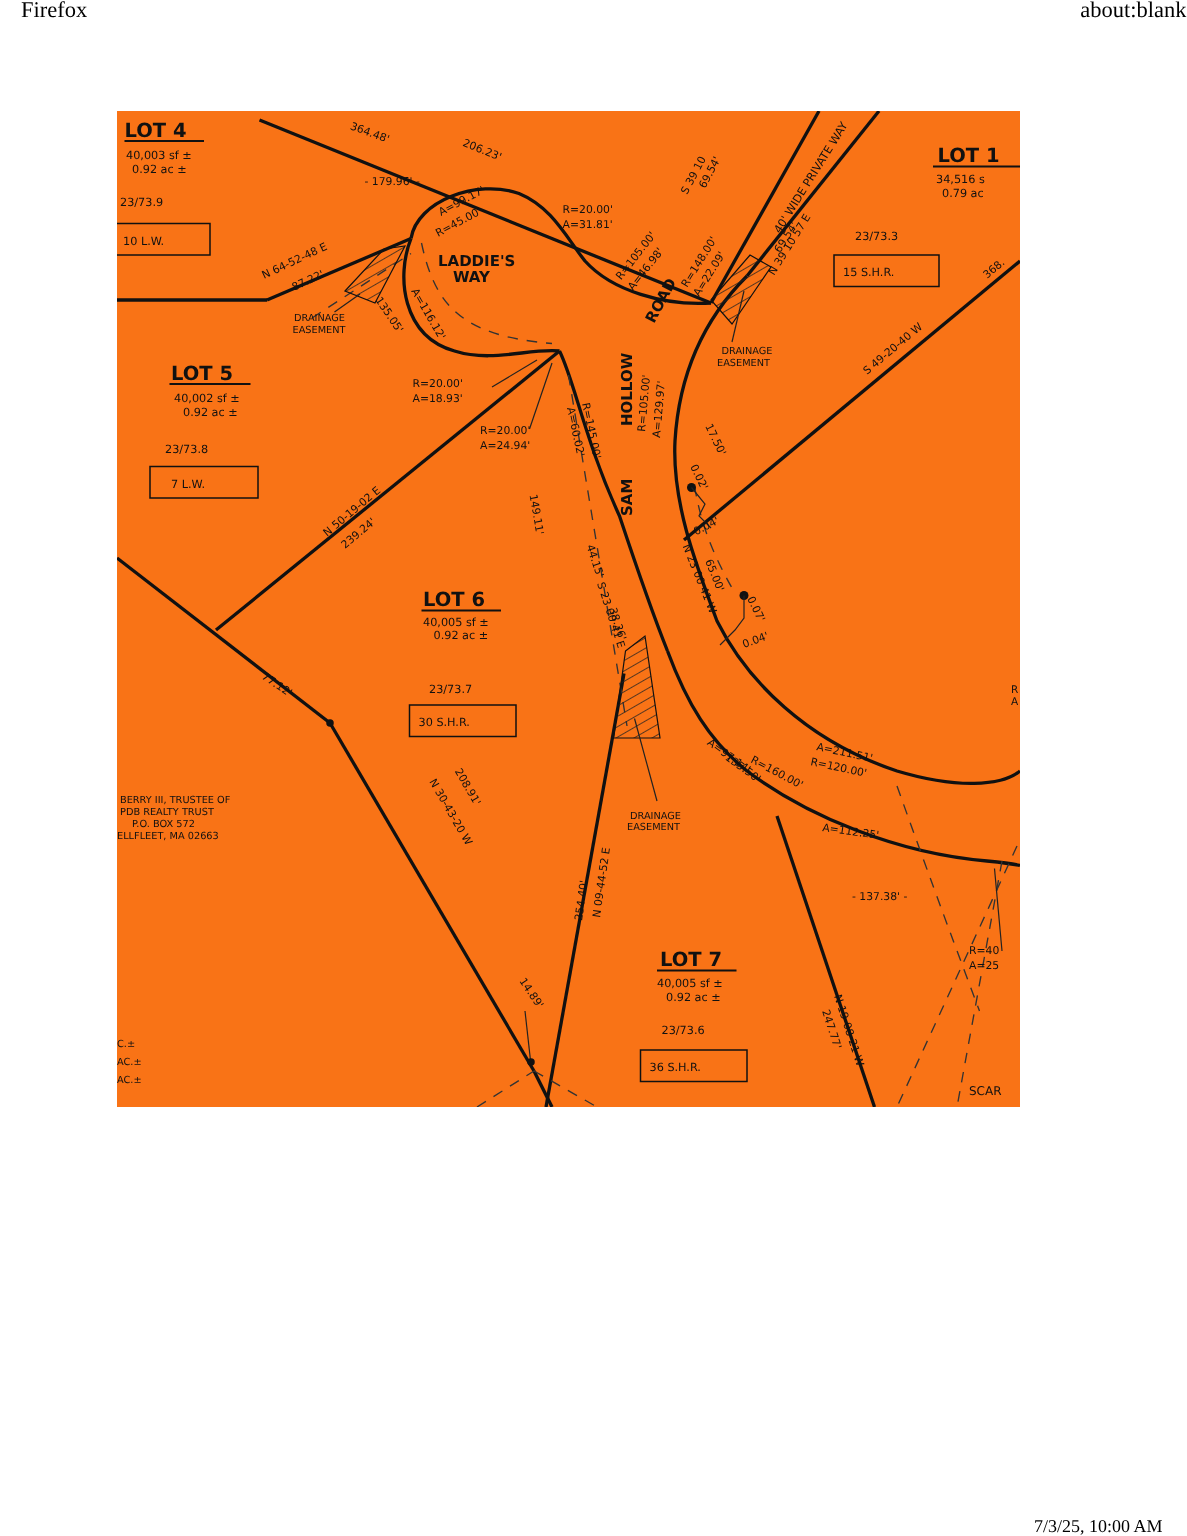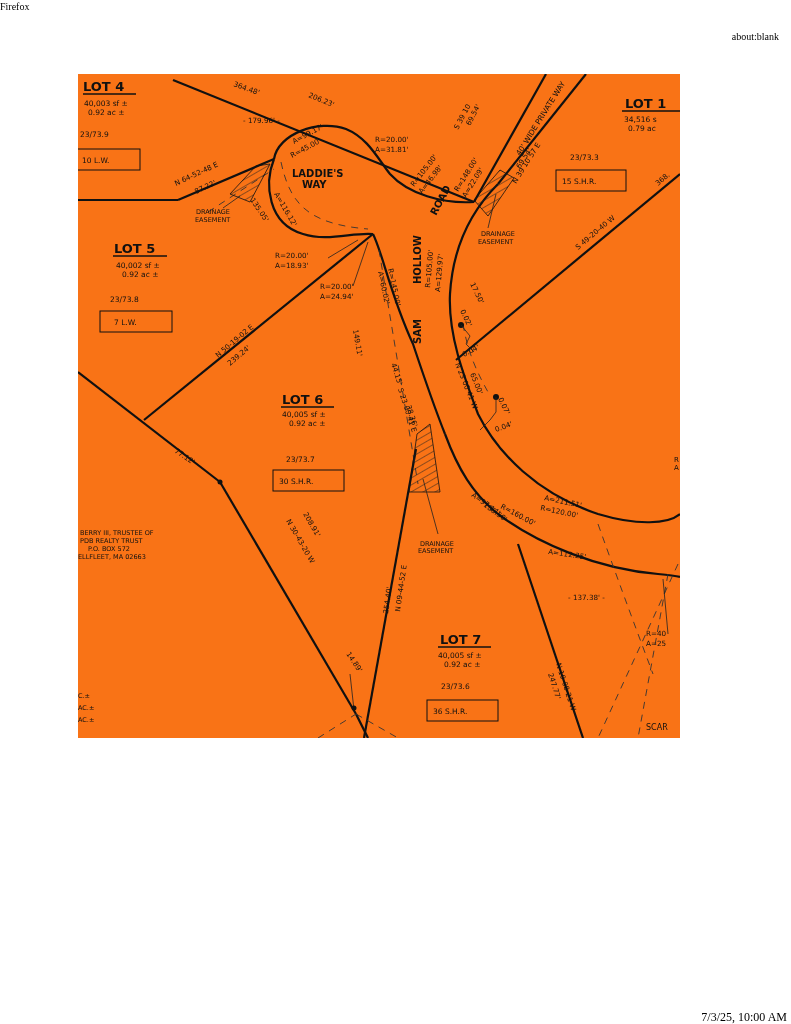--- a/index.html
+++ b/index.html
@@ -1,22 +1,22 @@
 <!DOCTYPE html>
 <html><head>
 <meta charset="utf-8">
 <style>
   html, body { margin:0; padding:0; background:#ffffff; }
   body { width:791px; height:1024px; position:relative; overflow:hidden; font-family:"Liberation Serif", serif; color:#000; }
-  .hdr { position:absolute; top:0; font-size:10px; line-height:14px; }
+  .hdr { position:absolute; top:0; font-size:15px; line-height:14px;padding-left:14px; }
   .hdr.left { left:0; }
-  .hdr.right { right:12px;margin-top:30px; }
+  .hdr.right { right:0; }
   .ftr { position:absolute; top:1010px; font-size:12px; line-height:14px; }
   .ftr.left { left:4px;margin-top:12px; }
-  .ftr.right { right:4px;text-align:right; }
+  .ftr.right { right:16px;text-align:right; }
   #plat { position:absolute; left:78px; top:74px; width:602px; height:664px; background:#f97316; overflow:hidden; }
   #plat svg { position:absolute; left:0; top:0; }
   .t { font-family:"DejaVu Sans", sans-serif; fill:#111; }
 </style>
 </head>
 <body>
 
 <div class="hdr left">Firefox</div>
 <div class="hdr right">about:blank</div>
 

